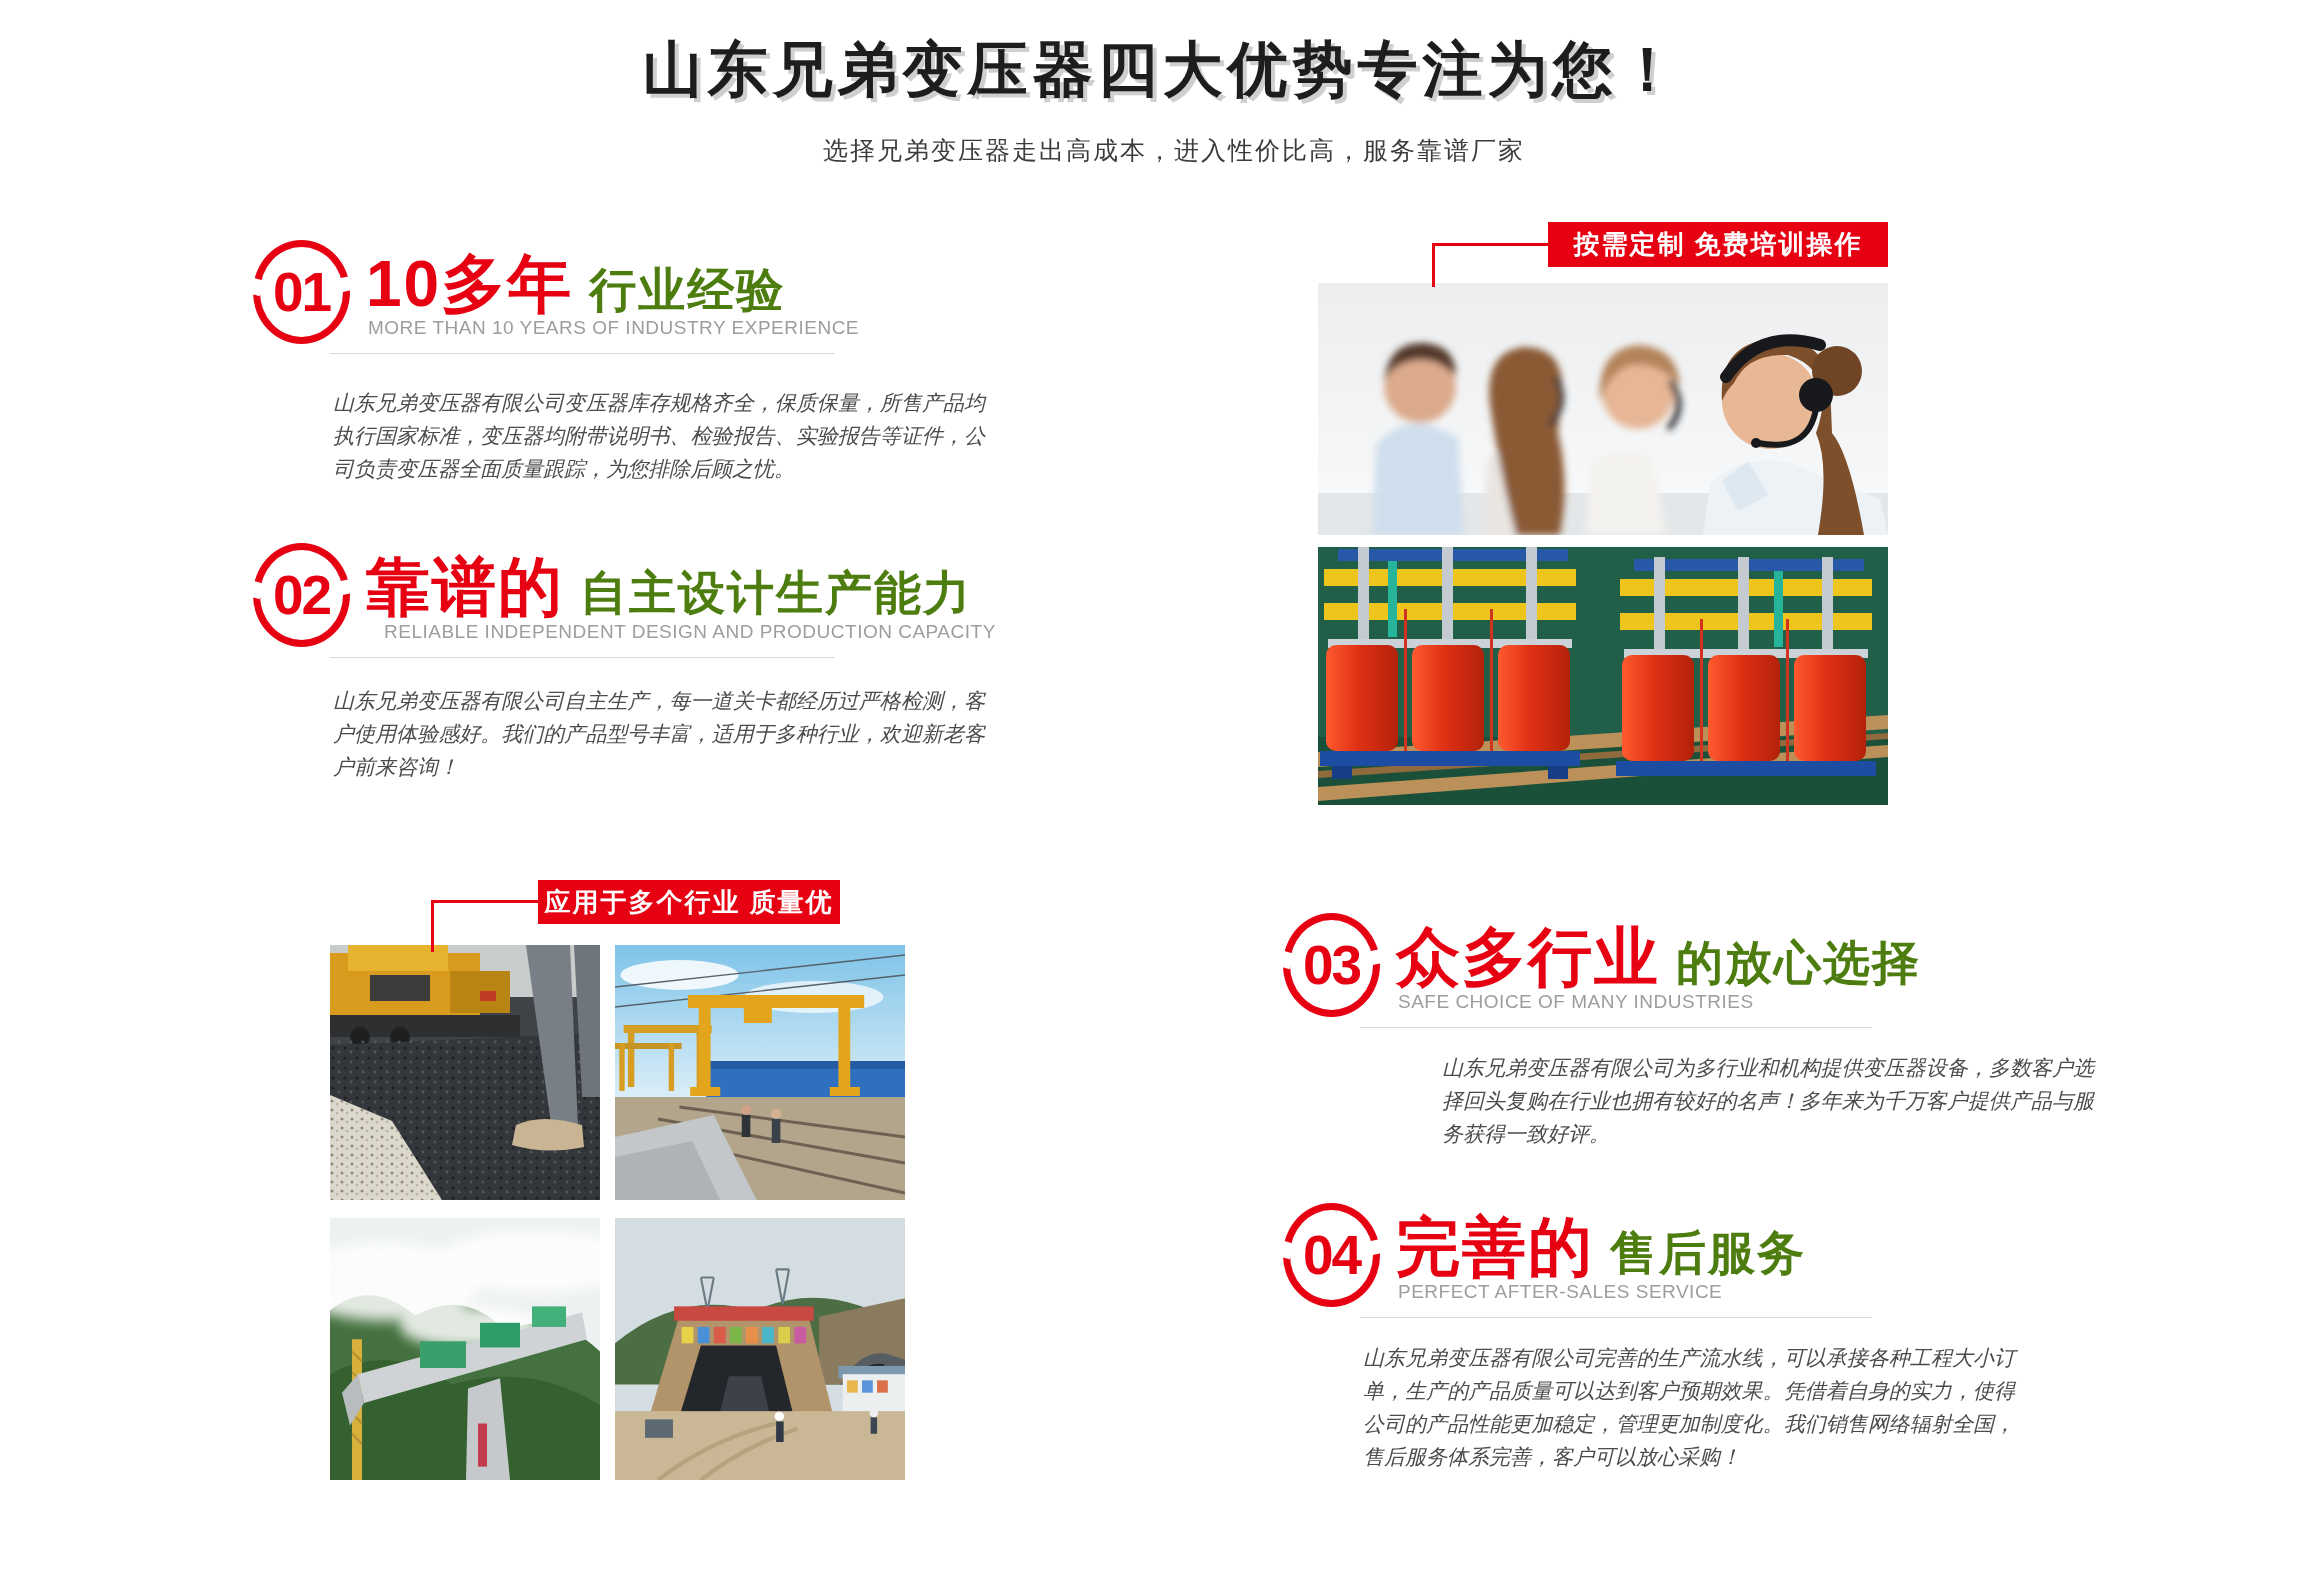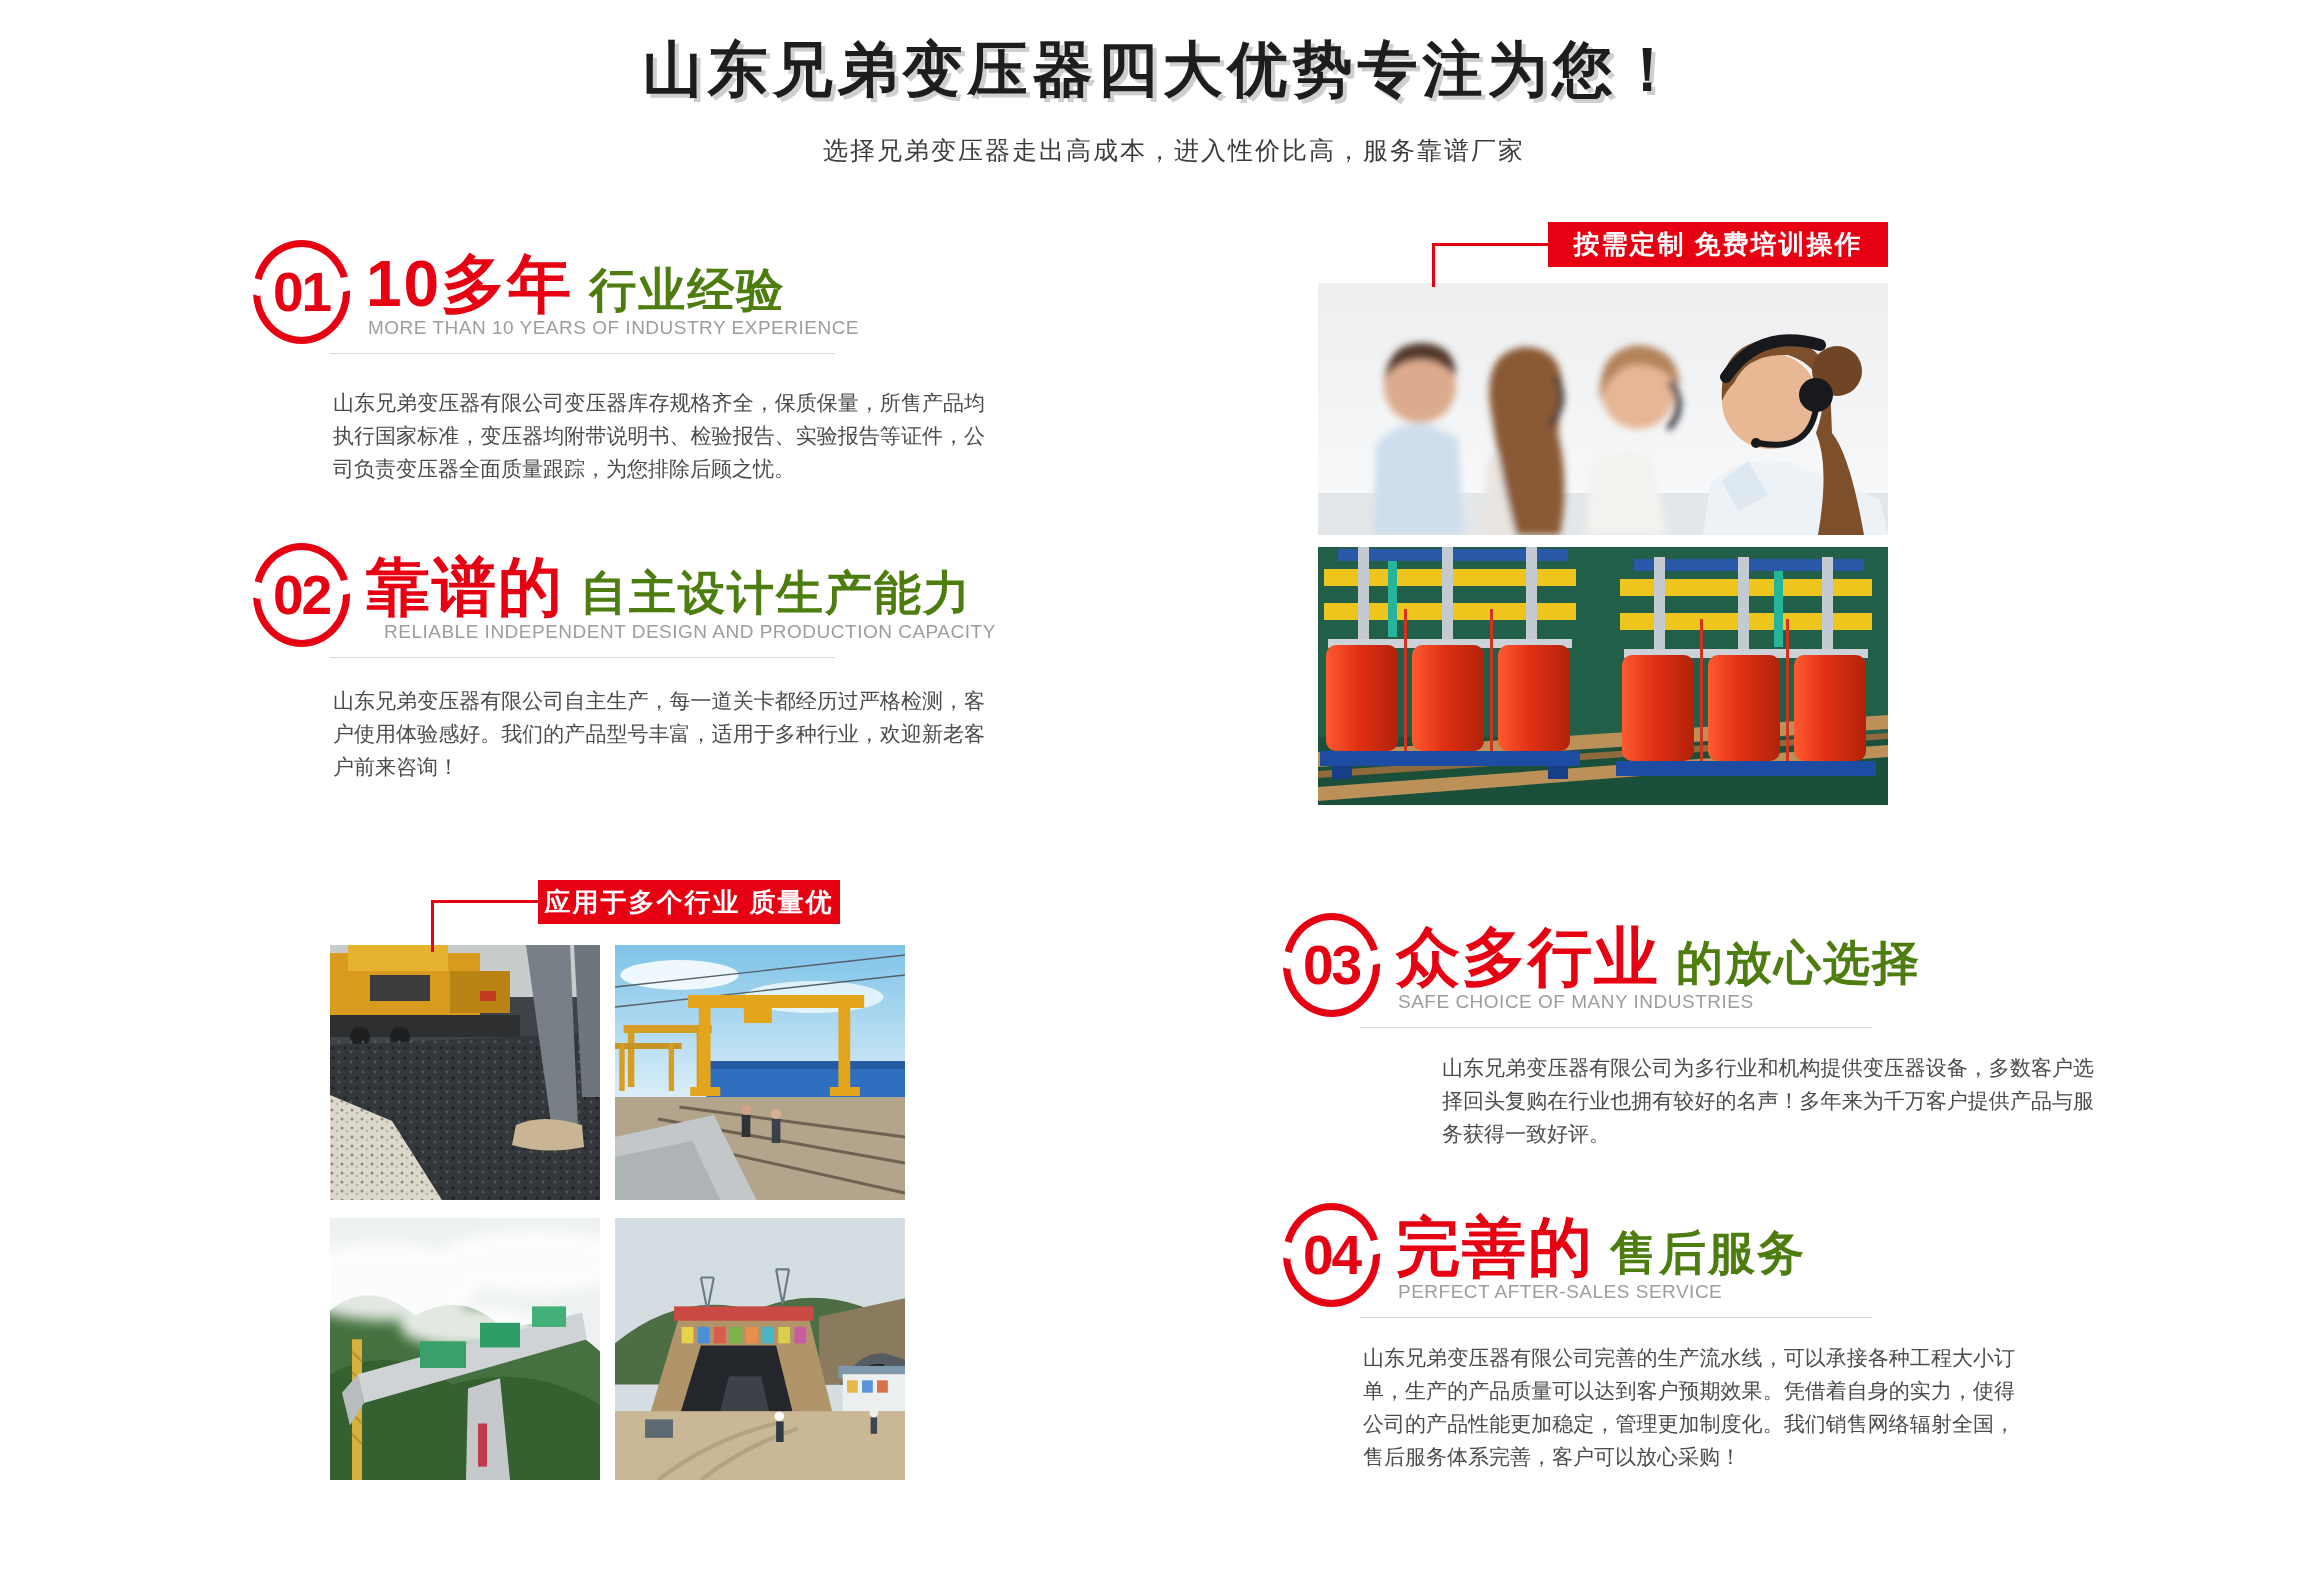--- a/index.html
+++ b/index.html
@@ -25,21 +25,21 @@
     font-size:55px; font-weight:800; letter-spacing:-2px;
   }
   .num-badge::before { content:""; position:absolute; left:-9px; top:32px; width:11px; height:16px; background:#fff; transform:rotate(16deg); }
   .num-badge::after  { content:""; position:absolute; right:-9px; top:30px; width:11px; height:14px; background:#fff; transform:rotate(-12deg); }
 
   .adv-title { display:flex; align-items:baseline; white-space:nowrap; }
   .adv-title .hl   { font-size:64px; line-height:1; font-weight:900; color:var(--red,#e60012); letter-spacing:2px; }
   .adv-title .rest { font-size:47px; line-height:1; font-weight:700; color:#4d7c0f; margin-left:16px; letter-spacing:2px; }
   .adv-en  { font-size:19px; color:#9d9d9d; letter-spacing:.5px; white-space:nowrap; }
   .divider { height:1px; background:#d9d9d9; }
-  .adv-body { font-size:21px; line-height:33px; color:#4b4b4b; text-align:justify; }
+  .adv-body { font-size:21px; line-height:33px; color:#4b4b4b; text-align:justify;font-style:italic; }
 
   .callout {
     background:var(--red,#e60012); color:#fff; z-index:6;
     display:flex; align-items:center; justify-content:center;
     font-weight:700; font-size:26px; letter-spacing:2px; white-space:nowrap;
   }
   .conn { background:var(--red,#e60012); z-index:6; }
 
   .photo { display:block; overflow:hidden; }
   .photo svg { width:100%; height:100%; display:block; }

